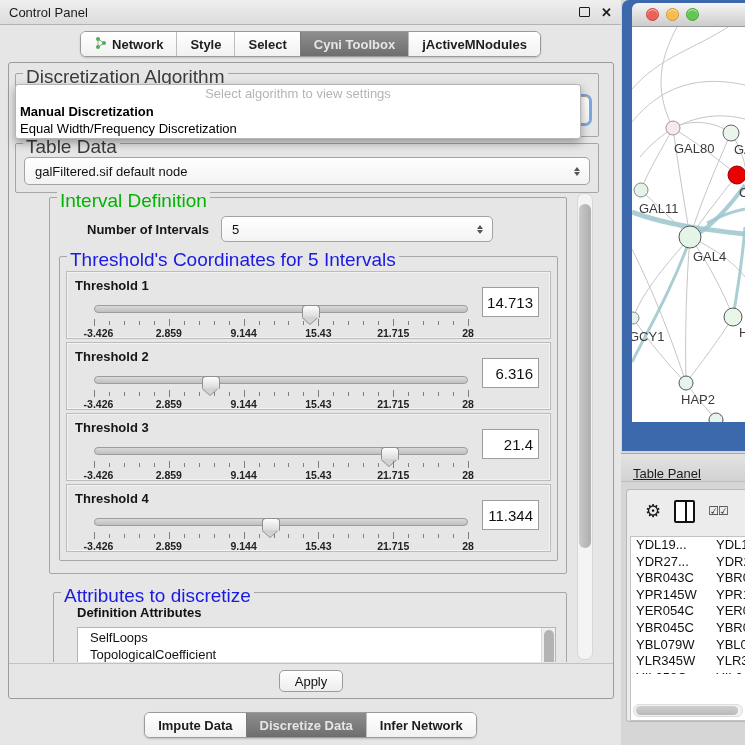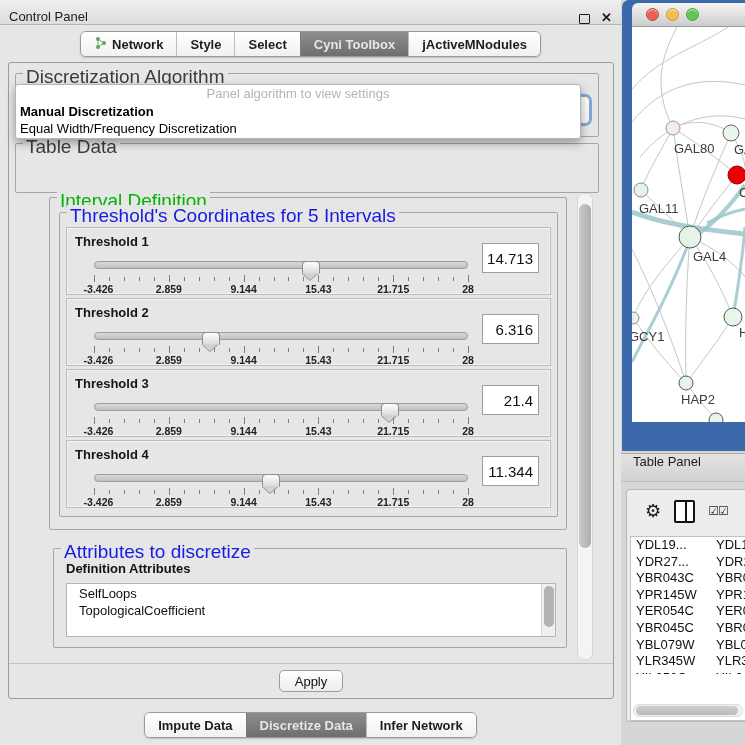--- a/index.html
+++ b/index.html
@@ -2,21 +2,21 @@
 <html><head>
 <meta charset="utf-8">
 <style>
   html,body{margin:0;padding:0;}
   body{width:745px;height:745px;position:relative;overflow:hidden;background:#d6d6d6;
        font-family:"Liberation Sans",sans-serif;-webkit-font-smoothing:antialiased;}
 
   
   .control-panel{position:absolute;left:0;top:0;width:621px;height:745px;background:#e6e6e6;border-right:1px solid #b5b5b5;}
   .titlebar{height:24px;background:linear-gradient(#efefef,#dcdcdc);border-bottom:1px solid #b3b3b3;
-            display:flex;align-items:flex-end;padding:0 9px;font-size:13px;color:#1c1c1c;}
+            display:flex;align-items:center;padding:0 9px;font-size:13px;color:#1c1c1c;}
   .titlebar .spacer{flex:1;}
   .float-box{width:9px;height:8px;border:1.6px solid #1c1c1c;border-radius:1px;margin-right:11px;cursor:pointer;}
   .close-x{font-size:13px;font-weight:bold;color:#1c1c1c;cursor:pointer;line-height:1;}
 
   .top-tabs{position:absolute;left:0;right:0;top:31px;display:flex;justify-content:center;z-index:2;}
   .seg{display:flex;border:1px solid #9a9a9a;border-radius:6px;overflow:hidden;height:24px;
        box-shadow:0 1px 2px rgba(0,0,0,.18);background:#fff;}
   .seg-item{display:flex;align-items:center;gap:5px;padding:0 13px;font-size:13px;font-weight:bold;color:#1d1d1d;
             background:linear-gradient(#ffffff,#f1f1f1);border-left:1px solid #bdbdbd;cursor:pointer;white-space:nowrap;}
   .seg-item:first-child{border-left:none;}
@@ -71,21 +71,21 @@
           border-left:8px solid transparent;border-right:8px solid transparent;border-top:7px solid #d2d2d2;
           filter:drop-shadow(0 1px 0 #8f8f8f);}
   .ticks{position:absolute;left:0;right:0;top:18px;height:8px;}
   .tick{position:absolute;top:2px;width:1px;height:4px;background:#7e7e7e;}
   .tick.major{top:0;height:7px;}
   .tlabels{position:absolute;left:0;right:0;top:26px;height:12px;font-size:10.5px;font-weight:bold;color:#222;}
   .tlabel{position:absolute;transform:translateX(-50%);white-space:nowrap;}
   .thr-value{position:absolute;right:11px;top:15px;width:57px;height:30px;background:#fff;border:1px solid #9d9d9d;
              font-size:15px;color:#111;display:flex;align-items:center;justify-content:flex-end;padding-right:5px;box-sizing:border-box;}
 
-  .attr-group{margin:18px 8px 4px 38px;padding:2px 10px 10px 12px;}
+  .attr-group{margin:18px 8px 4px 38px;padding:2px 10px 10px 23px;}
   .attr-title{font-size:13px;font-weight:bold;color:#111;margin:10px 0 7px 0;}
   .listbox{position:relative;border:1px solid #b5b5b5;background:#fff;height:50px;overflow:hidden;
            font-size:13px;color:#111;padding:2px 14px 0 12px;}
   .listbox .item{height:16.5px;line-height:16.5px;cursor:pointer;}
   .list-scroll{position:absolute;right:0;top:0;bottom:0;width:13px;background:#efefef;border-left:1px solid #d9d9d9;}
   .list-scroll .thumb{position:absolute;left:1.5px;right:1.5px;top:2px;height:78%;background:#b3b3b3;border-radius:5px;}
 
   .apply-row{position:absolute;left:0;right:0;bottom:0;height:34px;border-top:1px solid #c2c2c2;
              display:flex;align-items:center;justify-content:center;}
   .apply-btn{width:64px;height:22px;border:1px solid #9b9b9b;border-radius:5px;background:linear-gradient(#ffffff,#ededed);
@@ -96,22 +96,22 @@
   
   .right-pane{position:absolute;left:621px;top:0;width:124px;height:745px;background:#d6d6d6;}
   .net-window{position:absolute;left:1px;top:0;width:123px;height:451px;background:#3c68ac;border-top-left-radius:7px;}
   .net-titlebar{position:absolute;left:10px;top:3px;right:0;height:23px;border-top-left-radius:6px;
                 background:linear-gradient(#f5f5f5,#cccccc);border-bottom:1px solid #9a9a9a;
                 display:flex;align-items:center;gap:7px;padding-left:14px;}
   .light{width:11px;height:11px;border-radius:50%;box-shadow:inset 0 1px 1px rgba(255,255,255,.7);cursor:pointer;}
   .net-canvas{position:absolute;left:10px;top:27px;right:0;height:395px;background:#fff;overflow:hidden;}
 
   .tp-header{position:absolute;left:0;top:453px;width:124px;height:29px;background:linear-gradient(#e3e3e3,#d2d2d2);
-             border-top:1px solid #a8a8a8;border-bottom:1px solid #bdbdbd;display:flex;align-items:flex-start;
-             padding-left:12px;font-size:13px;color:#1c1c1c;box-sizing:border-box;}
+             border-top:1px solid #a8a8a8;border-bottom:1px solid #bdbdbd;display:flex;align-items:flex-end;
+             padding-left:12px;font-size:13px;color:#1c1c1c;box-sizing:border-box;text-decoration:underline;}
   .tp-body{position:absolute;left:5px;top:489px;right:0;height:231px;background:#ececec;border:1px solid #b9b9b9;
            border-right:none;border-radius:4px 0 0 4px;overflow:hidden;}
   .tp-toolbar{height:42px;display:flex;align-items:center;gap:13px;padding-left:18px;}
   .gear{font-size:18px;color:#1a1a1a;line-height:1;cursor:pointer;}
   .cols-icon{width:17px;height:19px;border:2px solid #111;border-radius:2px;position:relative;background:#fff;cursor:pointer;}
   .cols-icon:after{content:"";position:absolute;left:50%;top:0;bottom:0;width:2px;background:#111;}
   .checks{font-size:12px;color:#2a2a2a;letter-spacing:-1px;cursor:pointer;}
   .tp-table{position:absolute;left:3px;right:0;top:46px;bottom:0;background:#fff;border:1px solid #c2c2c2;border-right:none;}
   .tp-head{display:flex;height:22px;font-size:13px;color:#1b1b1b;border-bottom:1px solid #aeaeae;}
   .tp-head .c1{width:78px;background:#c0e0f0;border-right:1px solid #9db6c2;display:flex;align-items:center;justify-content:center;}
@@ -168,32 +168,49 @@
       <span class="group-title">Discretization Algorithm</span>
       <div class="combo algo-combo">
         <span class="arrows">
             <i class="up"></i>
             <i class="dn"></i>
           </span>
       </div>
     </div>
 
     <div class="popup">
-      <div class="prompt">Panel algorithm to view settings</div>
+      <div class="prompt">Select algorithm to view settings</div>
       <div class="opt sel">Manual Discretization</div>
       <div class="opt">Equal Width/Frequency Discretization</div>
     </div>
 
     <div class="group td-group">
       <span class="group-title">Table Data</span>
+      <div class="combo td-combo">
+        <span>galFiltered.sif default node</span>
+        <span class="arrows">
+            <i class="up"></i>
+            <i class="dn"></i>
+          </span>
+      </div>
     </div>
 
     <div class="scroll-area">
       <div class="group interval-group">
         <span class="group-title green">Interval Definition</span>
+        <div class="num-row">
+          <span class="num-label">Number of Intervals</span>
+          <div class="combo num-combo">
+            <span>5</span>
+            <span class="arrows">
+                <i class="up"></i>
+                <i class="dn"></i>
+              </span>
+          </div>
+        </div>
         <div class="group thr-group">
           <span class="group-title blue">Threshold's Coordinates for 5 Intervals</span>
           <div id="threshold-list">
               <div class="thr-panel">
                 <div class="thr-label">Threshold 1</div>
                 <div class="slider">
                   <div class="track">
                     <div class="handle" style="left: 57.7197%;"></div>
                   </div>
                   <div class="ticks">

